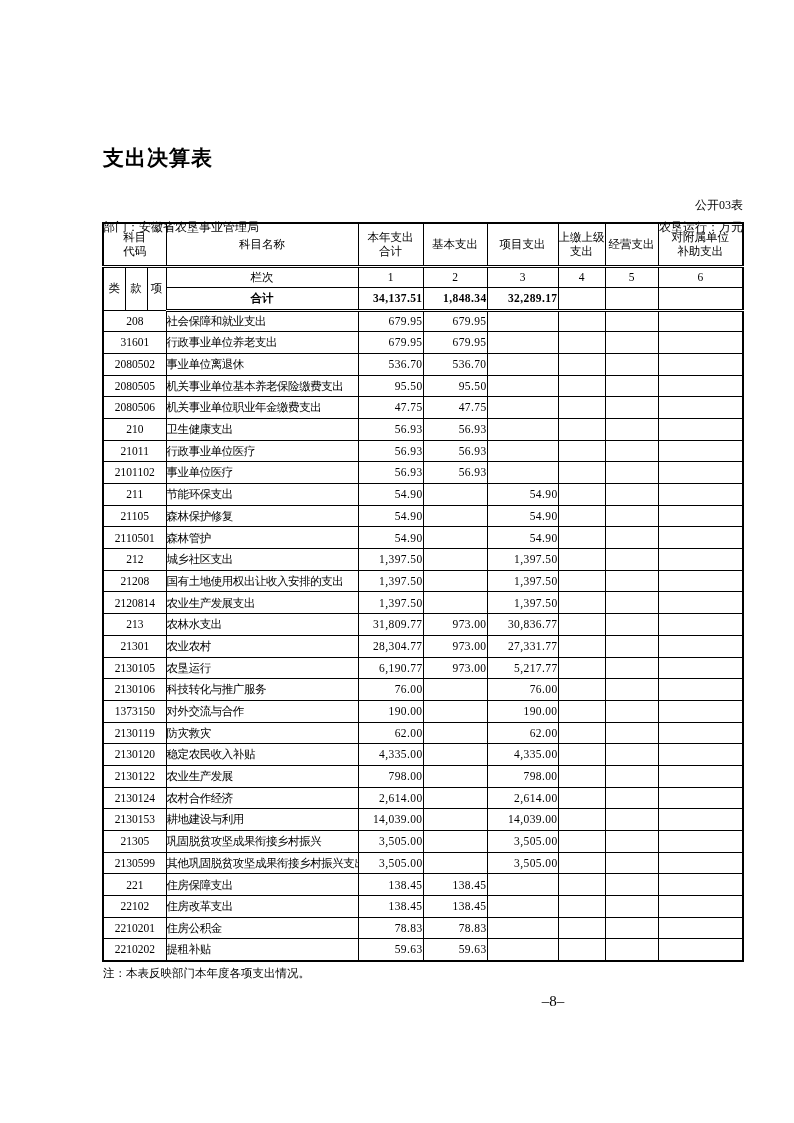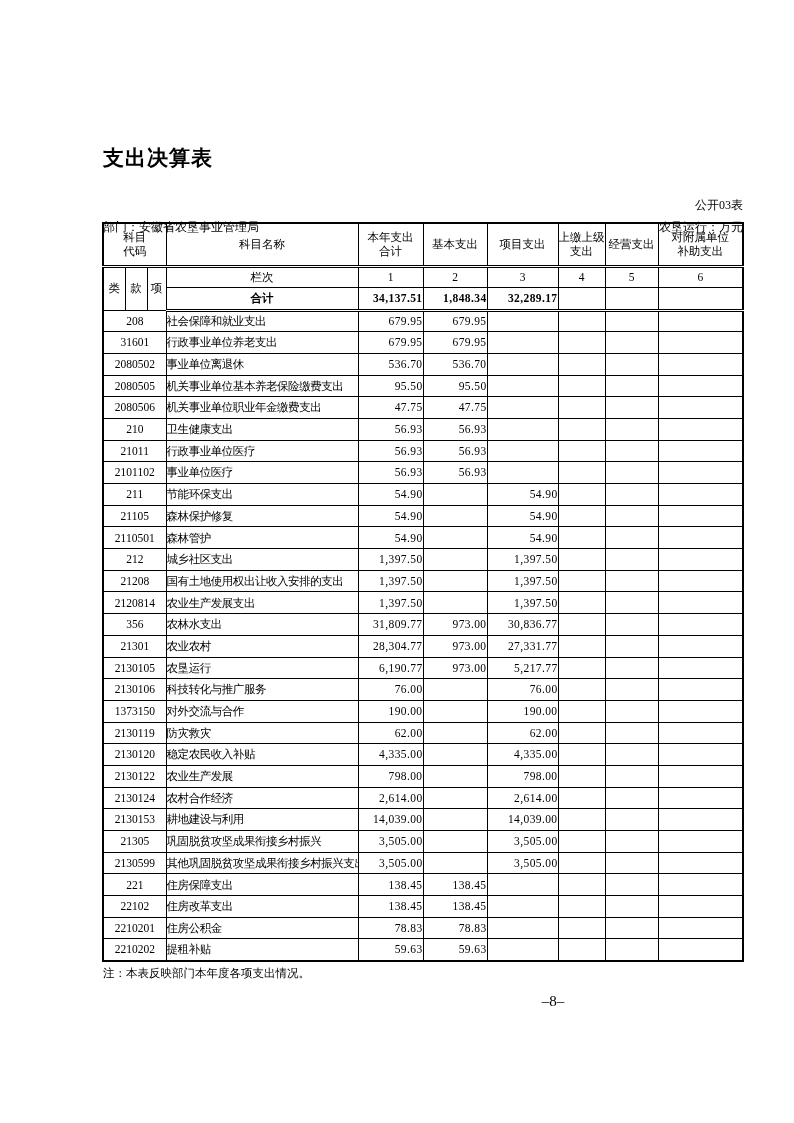--- a/index.html
+++ b/index.html
@@ -243,21 +243,21 @@
         <td colspan="3" class="code">2120814</td>
         <td class="name">农业生产发展支出</td>
         <td class="num">1,397.50</td>
         <td class="num"></td>
         <td class="num">1,397.50</td>
         <td class="num"></td>
         <td class="num"></td>
         <td class="num"></td>
       </tr>
       <tr class="data-row">
-        <td colspan="3" class="code">356</td>
+        <td colspan="3" class="code">213</td>
         <td class="name">农林水支出</td>
         <td class="num">31,809.77</td>
         <td class="num">973.00</td>
         <td class="num">30,836.77</td>
         <td class="num"></td>
         <td class="num"></td>
         <td class="num"></td>
       </tr>
       <tr class="data-row">
         <td colspan="3" class="code">21301</td>

